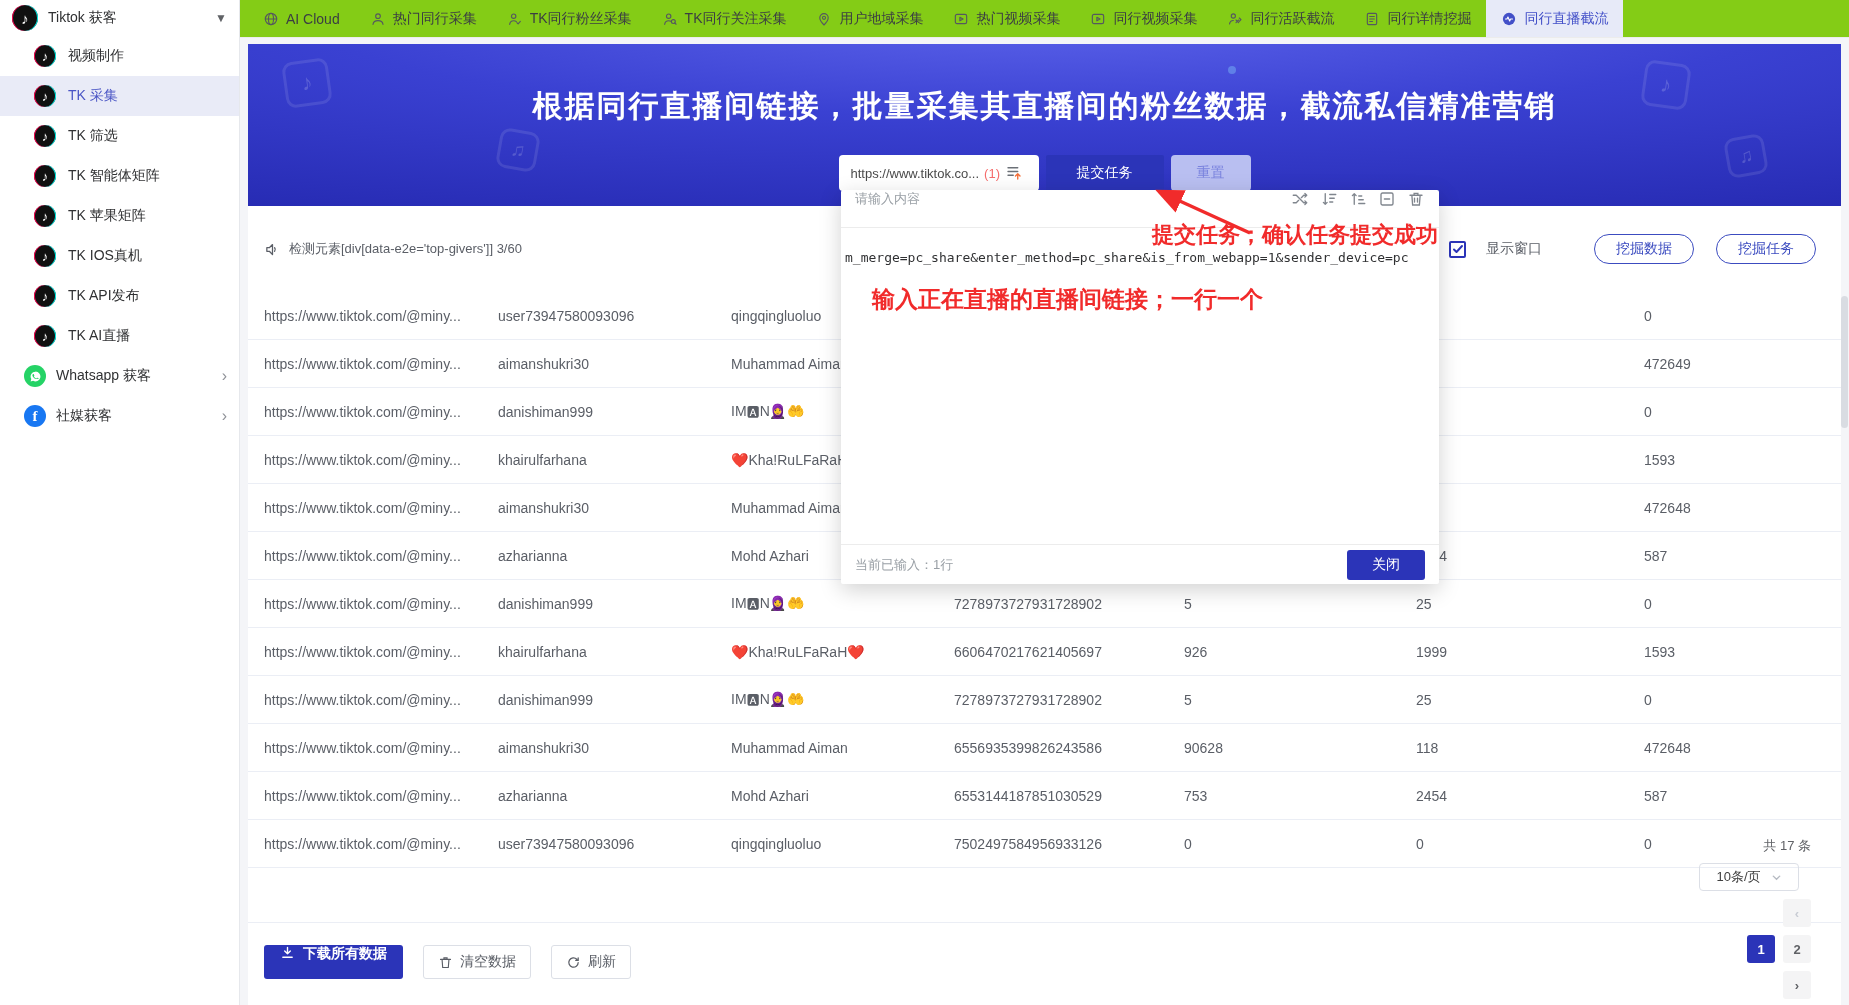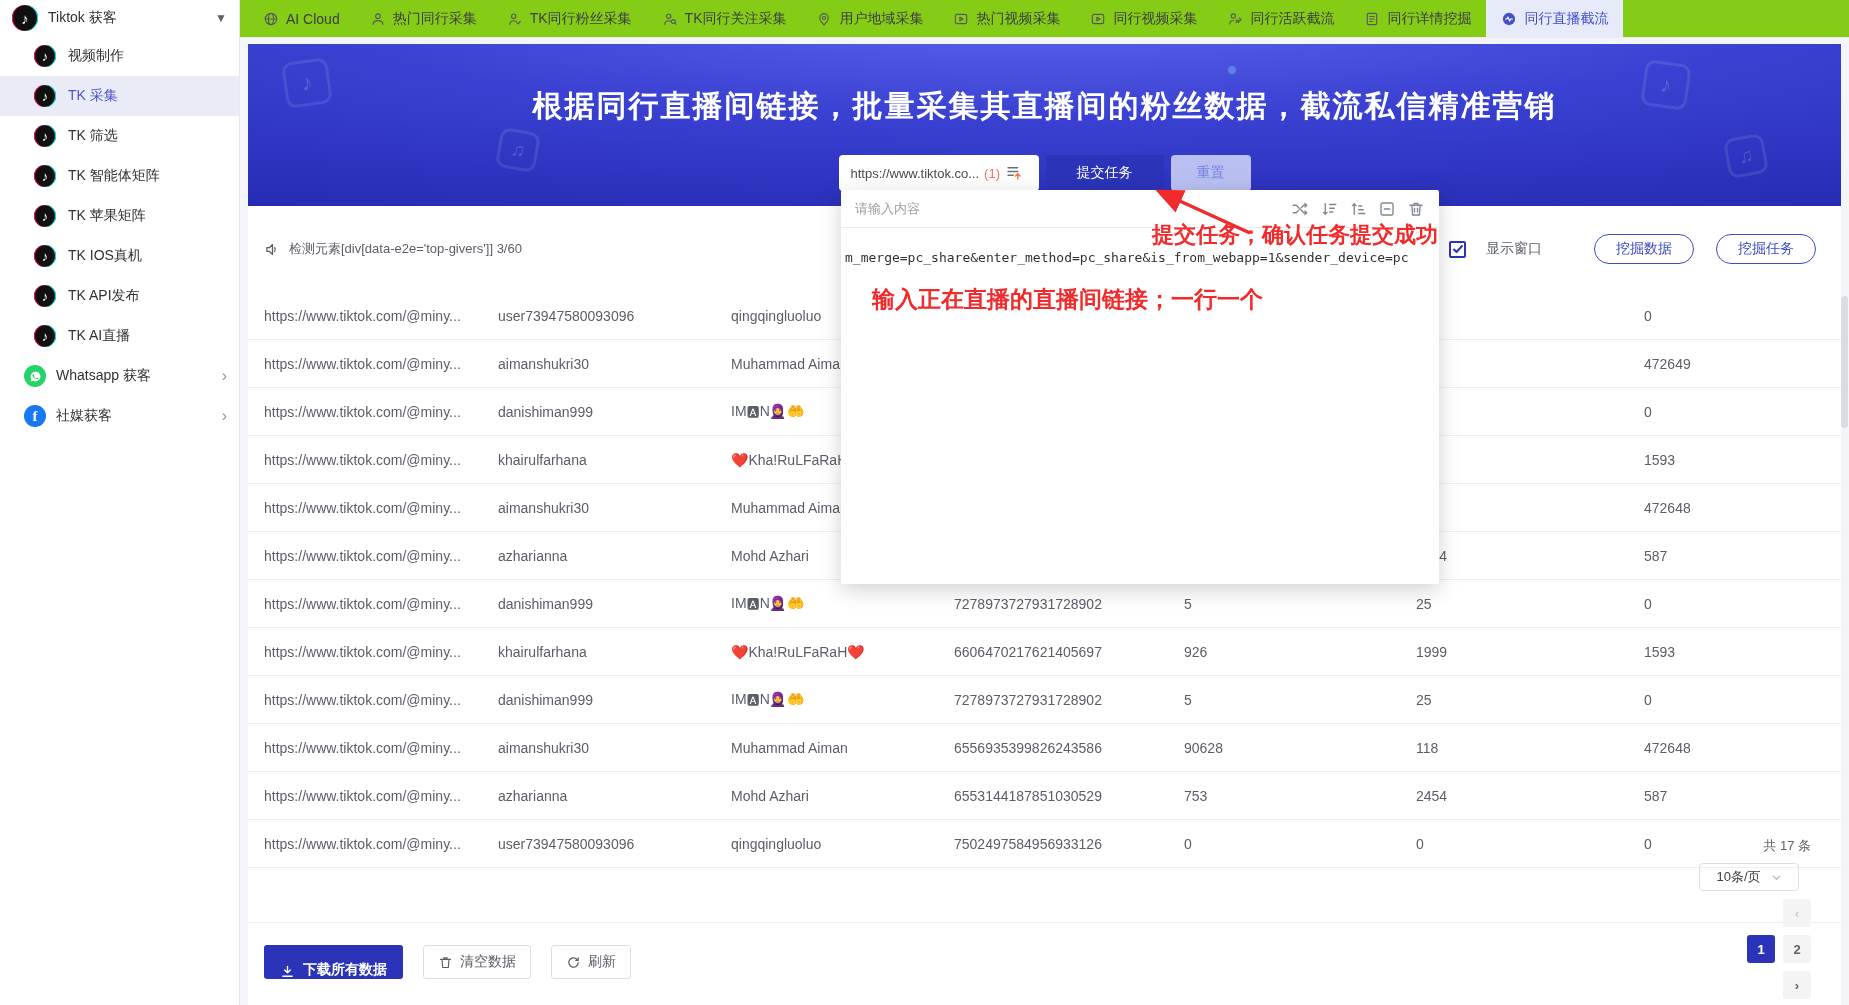--- a/index.html
+++ b/index.html
@@ -57,33 +57,33 @@
   
   .table { position:absolute; left:0; top:86px; width:100%; }
   .thead, .trow { display:grid; grid-template-columns:234px 233px 223px 230px 232px 228px 213px; align-items:center; }
   .thead { height:44px; background:#edf0f6; color:#4e5668; font-weight:bold; }
   .thead > div, .trow > div { padding-left:16px; white-space:nowrap; overflow:hidden; }
   .trow { height:48px; border-bottom:1px solid #ebeef5; color:#5a5e66; background:#fff; }
   .table-endline { position:absolute; left:0; top:716px; width:100%; border-top:1px solid #ebeef5; }
 
   
   .bottombar { position:absolute; left:0; top:726px; width:100%; height:60px; display:flex; align-items:center; padding:0 30px 0 16px; }
-  .btn-primary { height:34px; padding:0 16px; background:#2b34b8; color:#fff; border-radius:3px; display:flex; align-items:flex-end; gap:8px; font-weight:bold; cursor:pointer; }
+  .btn-primary { height:34px; padding:0 16px; background:#2b34b8; color:#fff; border-radius:3px; display:flex; align-items:flex-start; gap:8px; font-weight:bold; cursor:pointer; }
   .btn-plain { height:34px; padding:0 14px; border:1px solid #dcdfe6; border-radius:3px; color:#5a5e66; background:#fff; display:flex; align-items:center; gap:7px; cursor:pointer; margin-left:20px; }
   .pager { margin-left:auto; display:flex; align-items:flex-end; gap:8px; font-size:13px; color:#606266;flex-direction:column; }
   .page-size { width:100px; height:28px; border:1px solid #dcdfe6; border-radius:4px; display:flex; align-items:center; justify-content:center; gap:10px; color:#404040; cursor:pointer; margin:0 12px 0 6px; }
   .pg-btn { min-width:28px; height:28px; border-radius:3px; background:#f4f4f5; display:flex; align-items:center; justify-content:center; cursor:pointer; color:#606266; font-weight:bold; }
   .pg-btn.prev { color:#c8ccd4; }
   .pg-btn.num.active { background:#2b34b8; color:#fff; }
   .goto { margin-left:26px; }
   .goto-input { width:42px; height:28px; border:1px solid #dcdfe6; border-radius:3px; display:flex; align-items:center; justify-content:center; color:#606266; margin:0 7px; }
 
   
   .modal { position:absolute; left:841px; top:190px; width:598px; height:394px; background:#fff; border-radius:2px; box-shadow:0 6px 22px rgba(0,0,0,.18); z-index:50; }
-  .modal-head { height:38px; display:flex; align-items:center; padding:16px 14px; border-bottom:1px solid #ececec; }
+  .modal-head { height:38px; display:flex; align-items:flex-start; padding:0 14px; border-bottom:1px solid #ececec; }
   .modal-placeholder { color:#9aa0a6; font-size:13px; }
   .modal-icons { margin-left:auto; display:flex; gap:11px; }
   .mi { width:18px; height:18px; color:#80868e; cursor:pointer; }
   .mi svg { stroke:#80868e; }
   .modal-body { height:316px; padding:22px 2px 0 4px; font-family:"DejaVu Sans Mono","Liberation Mono",monospace; font-size:13px; color:#303133; white-space:nowrap; overflow:hidden; }
   .modal-foot { height:40px; border-top:1px solid #ececec; display:flex; align-items:center; padding:0 14px; }
   .foot-info { color:#9aa0a6; font-size:13px; }
   .close-btn { margin-left:auto; width:78px; height:30px; background:#2b34b8; color:#fff; border-radius:3px; display:flex; align-items:center; justify-content:center; cursor:pointer; }
 
   
@@ -461,20 +461,24 @@
           </svg>
       </span>
       <span class="mi">
         <svg width="18" height="18" viewBox="0 0 24 24" fill="none" stroke-width="1.8" stroke-linecap="round">
             <path d="M4 7h16M9.5 7V4.5h5V7M6.5 7l1 13h9l1-13M10 11v5M14 11v5"></path>
           </svg>
       </span>
     </div>
   </div>
   <div class="modal-body">m_merge=pc_share&amp;enter_method=pc_share&amp;is_from_webapp=1&amp;sender_device=pc</div>
+  <div class="modal-foot">
+    <span class="foot-info">当前已输入：1行</span>
+    <div class="close-btn">关闭</div>
+  </div>
 </div>
 
 <svg class="arrow-svg" width="140" height="60" viewBox="0 0 140 60">
   <defs>
     <marker id="ah" markerWidth="9" markerHeight="9" refX="6.5" refY="3.5" orient="auto">
       <path d="M0 0L8 3.5L0 7z" fill="#f12b2b"></path>
     </marker>
   </defs>
   <line x1="120" y1="53" x2="30" y2="12" stroke="#f12b2b" stroke-width="3.5" marker-end="url(#ah)"></line>
 </svg>

